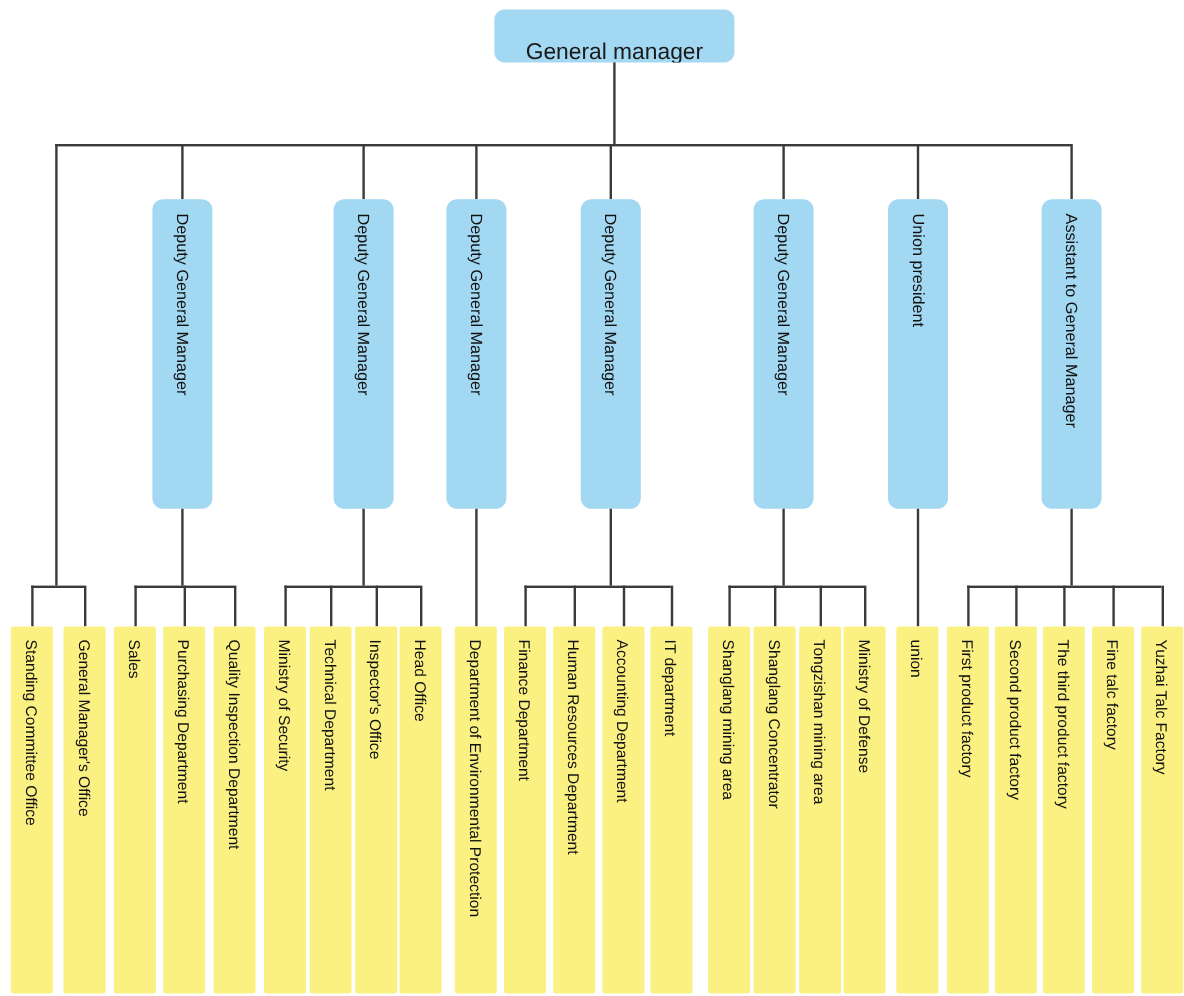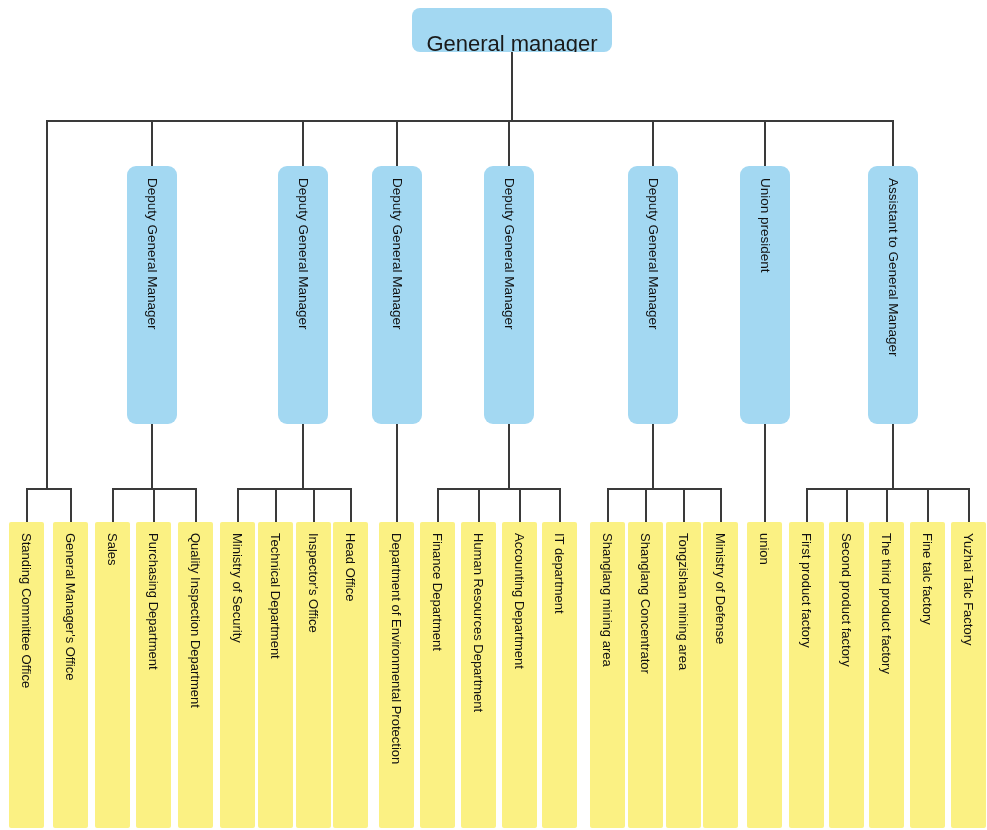--- a/index.html
+++ b/index.html
@@ -32,21 +32,21 @@
   }
   .node.level2 {
     background: #a3d8f2;
     border-radius: 9px;
   }
   .node.leaf {
     background: #fbf183;
     border-radius: 2px;
   }
   .label-h {
-    font-size: 22px;
+    font-size: 19px;
     color: #1a1a1a;
     white-space: nowrap;
     line-height: 1;
     margin-top: 27px;
   }
   .label-v {
     font-size: 13.5px;
     color: #111111;
     white-space: nowrap;
     line-height: 1;

